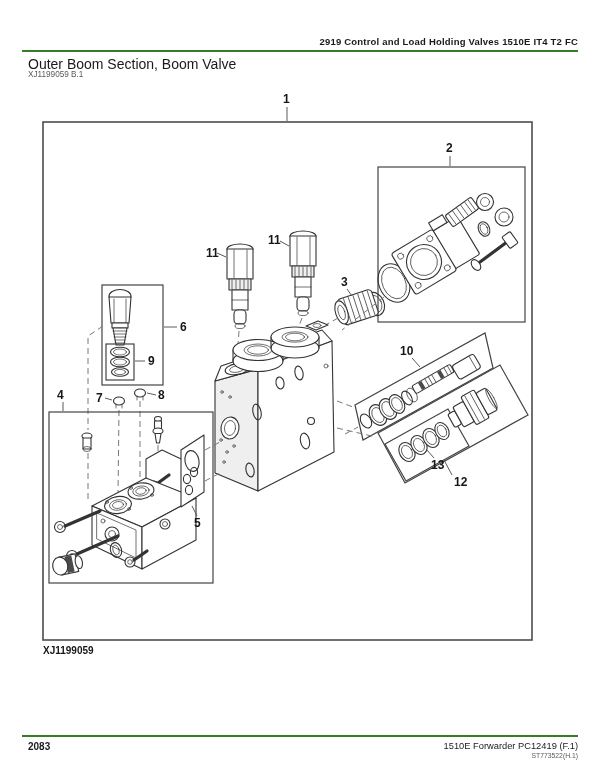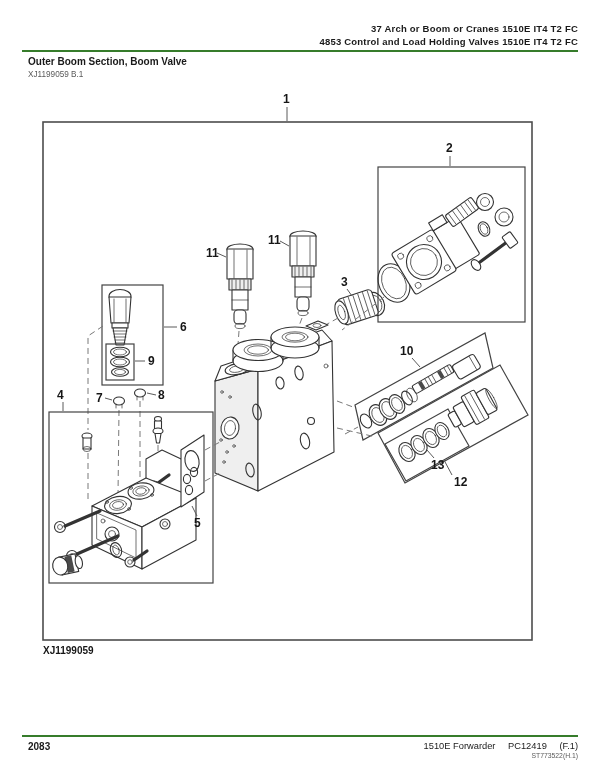--- a/index.html
+++ b/index.html
@@ -4,26 +4,26 @@
 <style>
   html,body{margin:0;padding:0;background:#ffffff;}
   .page{position:relative;width:600px;height:776px;background:#fff;overflow:hidden;
         font-family:"Liberation Sans",sans-serif;color:var(--ink,#1a1a1a);}
   .hdr-r1,.hdr-r2{position:absolute;right:22px;font-size:9.5px;font-weight:bold;color:var(--ink);letter-spacing:.2px;}
   .hdr-r1{top:23px;}
   .hdr-r2{top:36px;}
   .rule{position:absolute;left:22px;right:22px;height:2px;background:var(--rule,#367C2B);}
   .rule-top{top:50px;}
   .rule-bottom{top:735px;}
-  .sec-title{position:absolute;left:28px;top:56px;font-size:10px;font-weight:bold;}
+  .sec-title{position:absolute;left:28px;top:56px;font-size:14px;font-weight:normal;}
   .fig-ref{position:absolute;left:28px;top:70px;font-size:8.2px;color:var(--muted,#5a5a5a);text-align:right;}
   .diagram{position:absolute;left:0;top:0;width:600px;height:776px;}
   .pg-num{position:absolute;left:28px;top:741px;font-size:10px;font-weight:bold;}
   .ftr-right{position:absolute;right:22px;top:741px;text-align:right;font-size:9.3px;}
-  .ftr-line span{margin-left:10px;}
+  .ftr-line span{}
   .ftr-line span:first-child{margin-left:8px;}
   .ftr-code{font-size:6.8px;color:var(--muted,#5a5a5a);margin-top:1px;}
   
   .frame{fill:none;stroke:#4d4d4d;stroke-width:1.6;}
   .box{fill:none;stroke:#434343;stroke-width:1.2;}
   .ln{fill:none;stroke:var(--line,#333);stroke-width:1.1;stroke-linejoin:round;stroke-linecap:round;}
   .fw{fill:#ffffff;stroke:var(--line,#333);stroke-width:1.1;stroke-linejoin:round;}
   .fg{fill:#efefef;stroke:var(--line,#333);stroke-width:1.1;stroke-linejoin:round;}
   .dk{fill:#4a4a4a;stroke:none;}
   .thin{stroke-width:.7;}
@@ -31,22 +31,21 @@
   .dash{fill:none;stroke:#787878;stroke-width:1;stroke-dasharray:6 4;}
   .leader{stroke:#5a5a5a;stroke-width:1;fill:none;}
   .co{font-family:"Liberation Sans",sans-serif;font-weight:bold;font-size:12px;fill:#161616;}
   .cap{font-family:"Liberation Sans",sans-serif;font-weight:bold;font-size:10px;fill:#161616;}
 </style>
 </head>
 <body>
 
 <div class="page">
 
-  <div class="hdr-r1">37 Arch or Boom or Cranes 1510E IT4 T2 FC</div>
-  <div class="hdr-r2">4853 Control and Load Holding Valves 1510E IT4 T2 FC</div>
+  <div class="hdr-r2">2919 Control and Load Holding Valves 1510E IT4 T2 FC</div>
   <div class="rule rule-top"></div>
   <div class="sec-title">Outer Boom Section, Boom Valve</div>
   <div class="fig-ref">XJ1199059 B.1</div>
 
   <svg class="diagram" viewBox="0 0 600 776">
 
     <g>
       <line class="leader" x1="287" y1="107" x2="287" y2="121"></line>
       <text class="co" x="283" y="103">1</text>
     </g>

